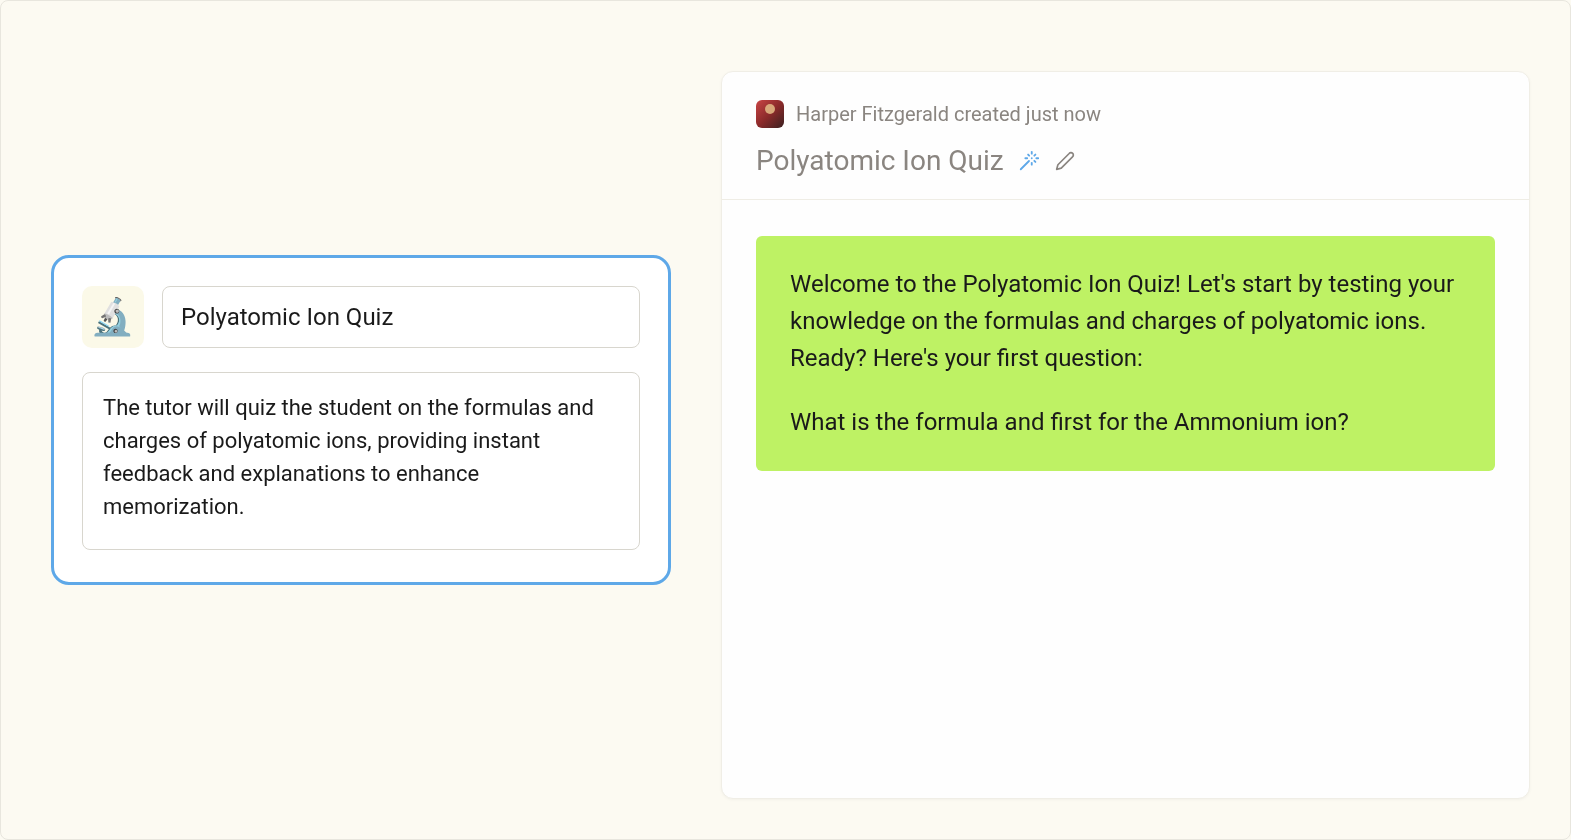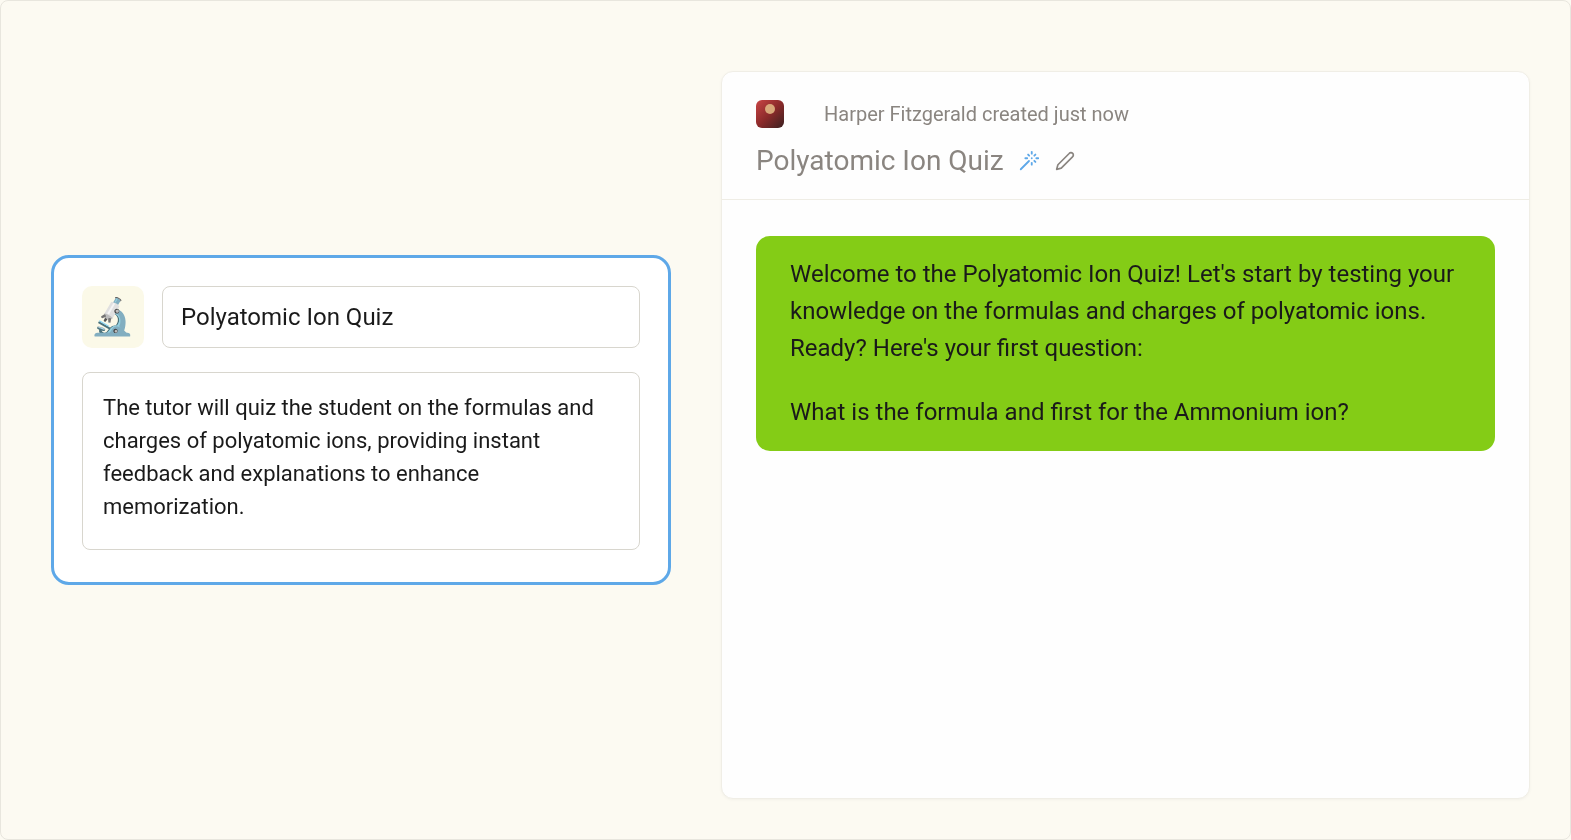--- a/index.html
+++ b/index.html
@@ -121,21 +121,20 @@
       left: 9px;
       width: 10px;
       height: 10px;
       background: #d9a87a;
       border-radius: 50%;
     }
     
     .creator-text {
       font-size: 20px;
       color: #8a8580;
-      margin-left: 28px;
     }
     
     .title-row {
       display: flex;
       align-items: center;
       gap: 14px;
     }
     
     .preview-title {
       font-size: 28px;
@@ -150,23 +149,23 @@
       align-items: center;
       justify-content: center;
       cursor: pointer;
     }
     
     .preview-body {
       padding: 36px 34px;
     }
     
     .message-bubble {
-      background: #84cc16;
-      border-radius: 14px;
-      padding: 20px 34px;
+      background: #bef264;
+      border-radius: 6px;
+      padding: 30px 34px;
     }
     
     .message-para {
       font-size: 24px;
       line-height: 1.55;
       color: #1a1a1a;
       margin-bottom: 26px;
     }
     
     .message-para:last-child {

